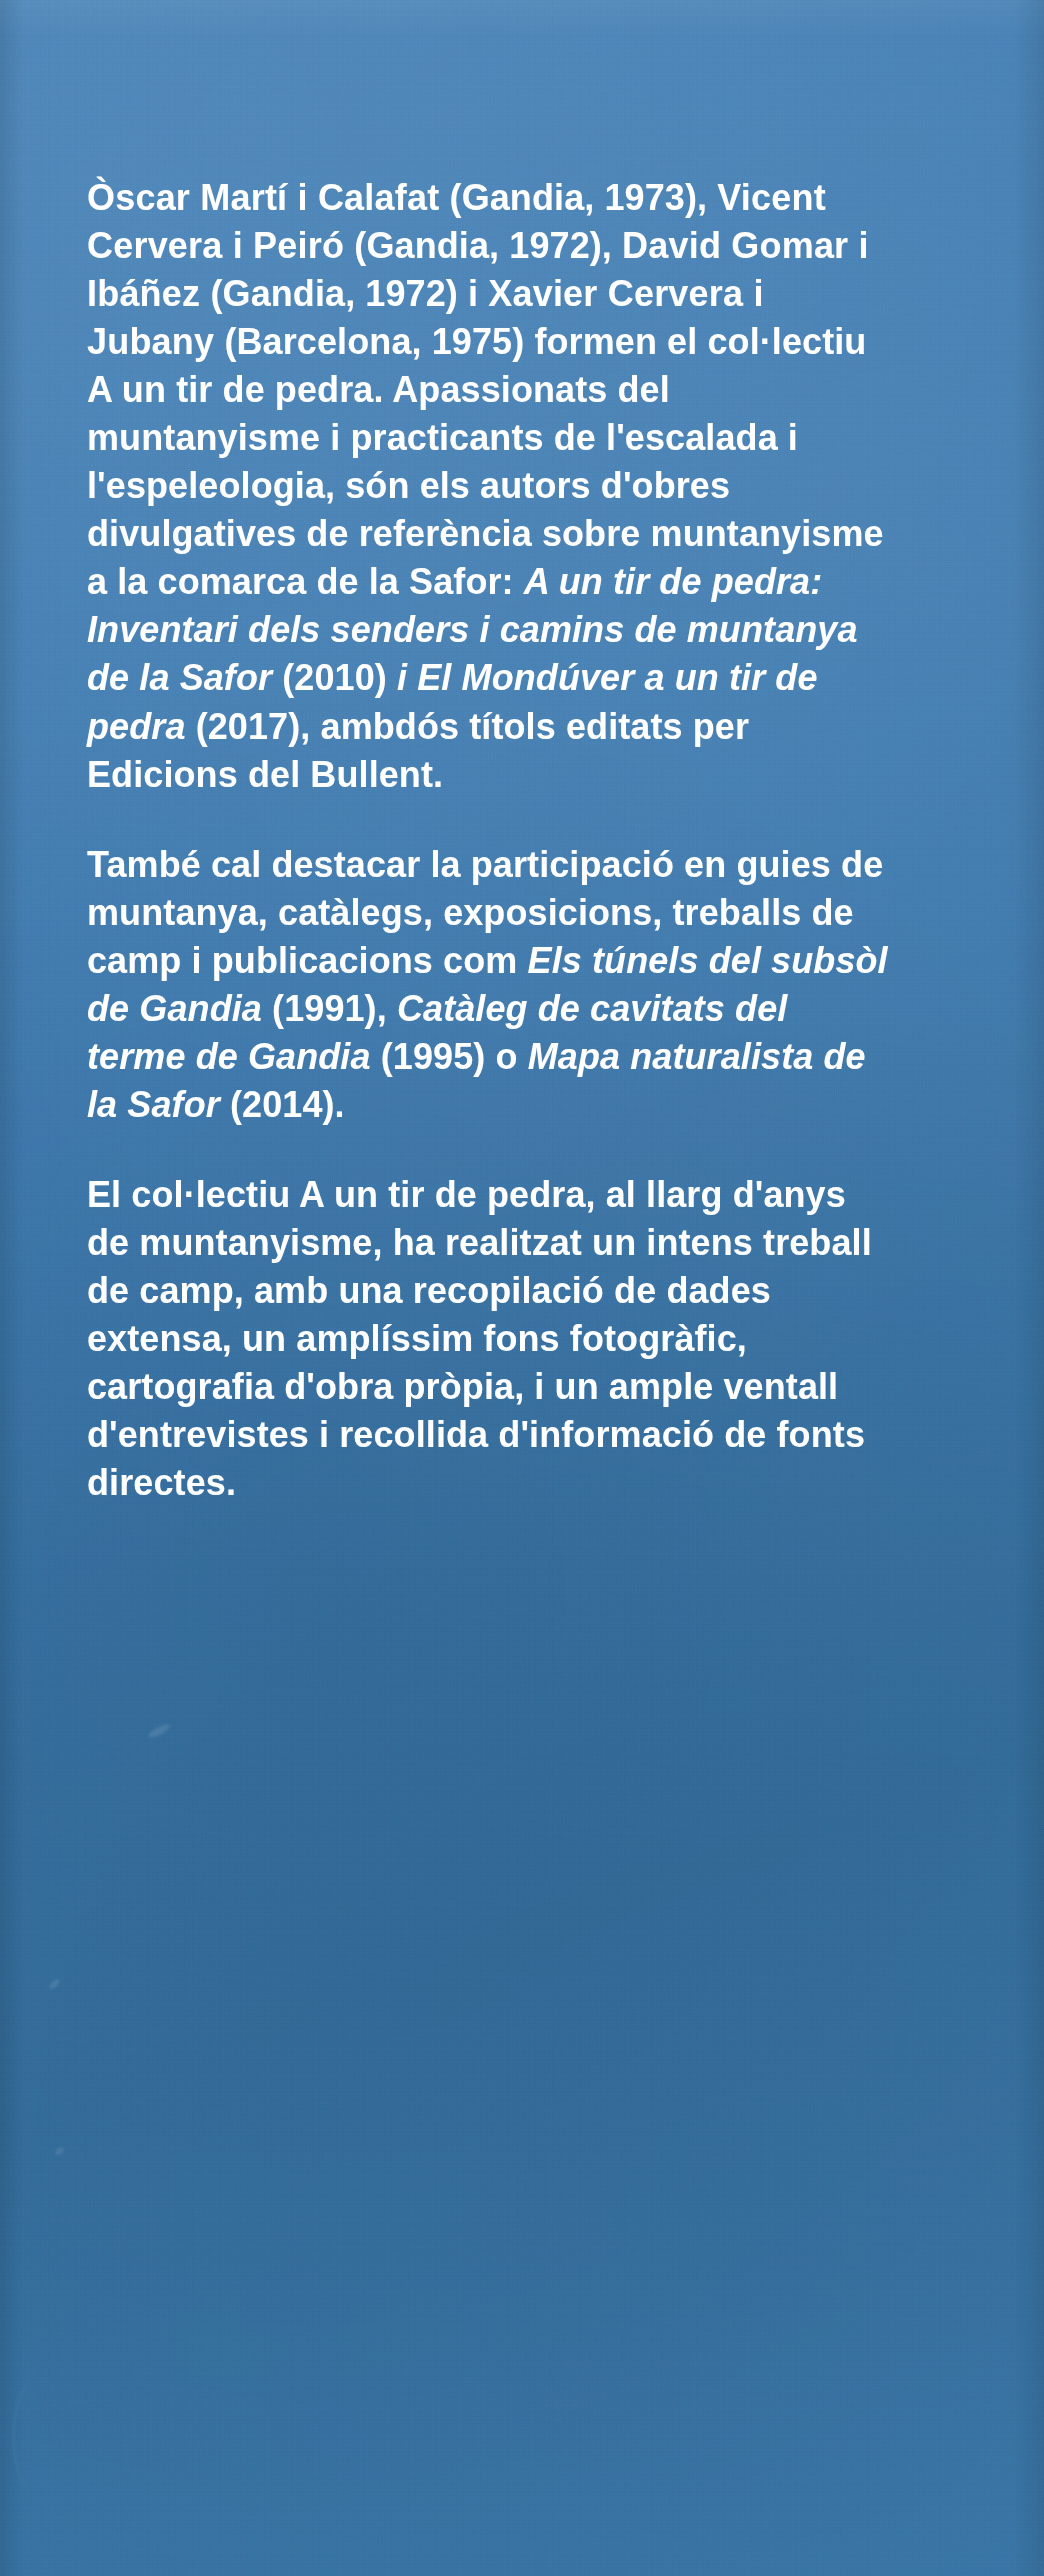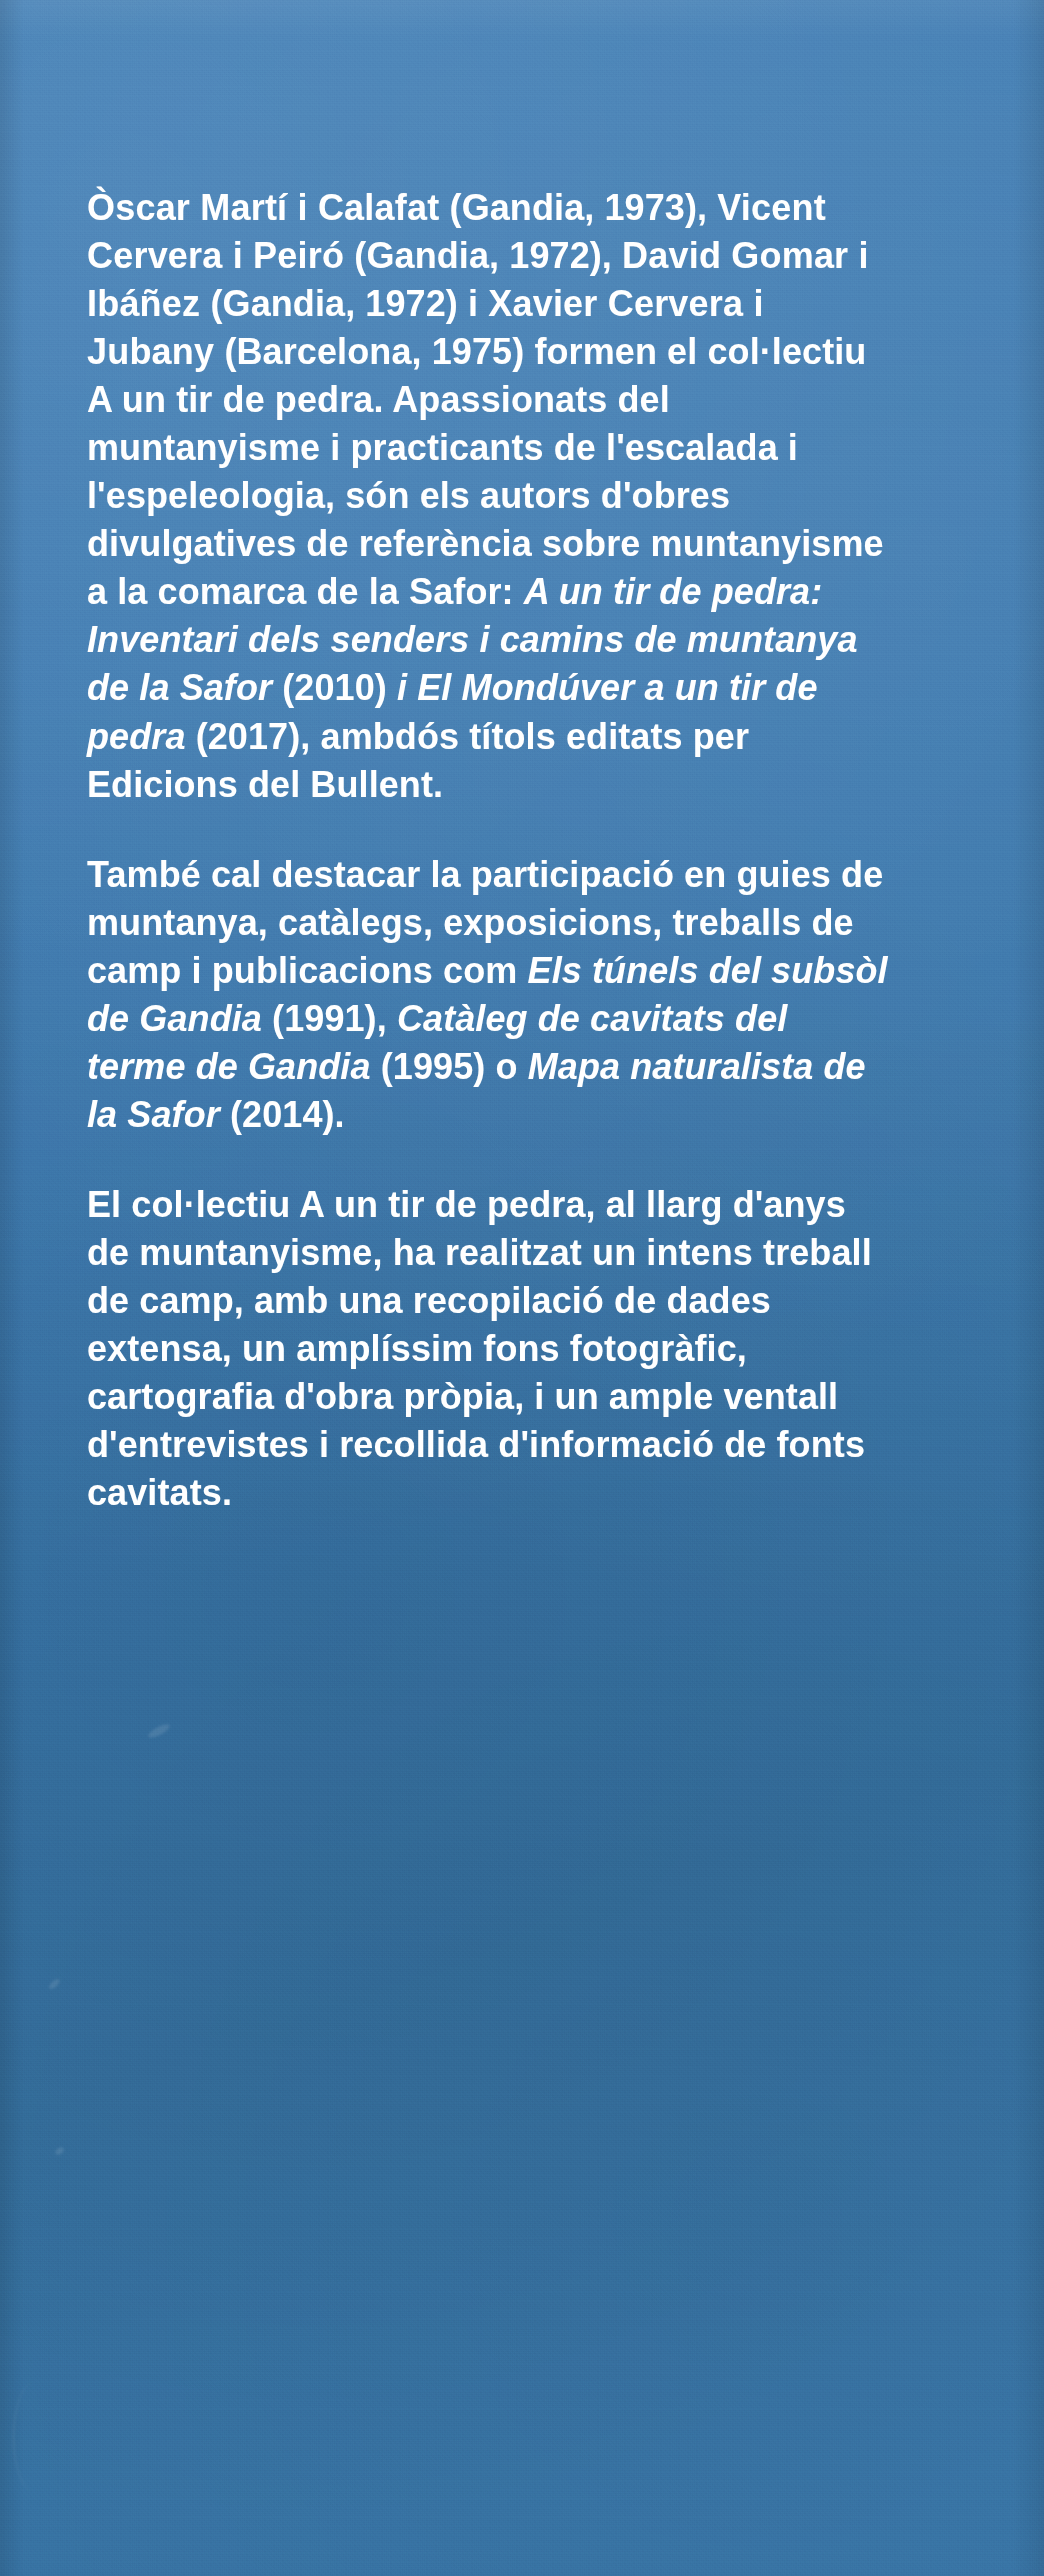--- a/index.html
+++ b/index.html
@@ -75,21 +75,21 @@
   .scuff-a { left: 147px; top: 1727px; width: 24px; height: 8.2px;  transform: rotate(-28deg); }
   .scuff-b { left: 48px;  top: 1981px; width: 13px; height: 6.4px;  transform: rotate(-42deg); }
   .scuff-c { left: 55px;  top: 2148px; width: 9.2px; height: 5.5px;  transform: rotate(-35deg); }
   .scuff-d { left: 13px;  top: 2382px; width: 42px; height: 110px; background: none;
              border-left: 1.8px solid rgba(255,255,255,0.12); border-radius: 60% 0 0 60%;
              filter: blur(1.5px); }
 
   .content {
     position: absolute;
     left: 87px;
-    top: 184px;
+    top: 174px;
     width: 806px;
   }
 
   p.blurb {
     margin: 0 0 42px 0;
     font-size: 36px;
     line-height: 1.335;
     font-weight: 700;
     letter-spacing: 0.1px;
     color: #ffffff;
@@ -115,19 +115,19 @@
   <div class="scuff scuff-b"></div>
   <div class="scuff scuff-c"></div>
   <div class="scuff scuff-d"></div>
 
   <div class="content">
 
     <p class="blurb" id="p0"><span class="nm">Òscar Martí i Calafat </span><span class="reg">(Gandia, 1973), </span><span class="nm">Vicent Cervera i Peiró </span><span class="reg">(Gandia, 1972), </span><span class="nm">David Gomar i Ibáñez </span><span class="reg">(Gandia, 1972) i </span><span class="nm">Xavier Cervera i Jubany </span><span class="reg">(Barcelona, 1975) formen el col·lectiu A un tir de pedra. Apassionats del muntanyisme i practicants de l'escalada i l'espeleologia, són els autors d'obres divulgatives de referència sobre muntanyisme a la comarca de la Safor: </span><span class="it">A un tir de pedra: Inventari dels senders i camins de muntanya de la Safor </span><span class="reg">(2010) </span><span class="it">i El Mondúver a un tir de pedra </span><span class="reg">(2017), ambdós títols editats per Edicions del Bullent.</span></p>
 
     <p class="blurb" id="p1"><span class="reg">També cal destacar la participació en guies de muntanya, catàlegs, exposicions, treballs de camp i publicacions com </span><span class="it">Els túnels del subsòl de Gandia </span><span class="reg">(1991), </span><span class="it">Catàleg de cavitats del terme de Gandia </span><span class="reg">(1995) o </span><span class="it">Mapa naturalista de la Safor </span><span class="reg">(2014).</span></p>
 
-    <p class="blurb" id="p2"><span class="reg">El col·lectiu A un tir de pedra, al llarg d'anys de muntanyisme, ha realitzat un intens treball de camp, amb una recopilació de dades extensa, un amplíssim fons fotogràfic, cartografia d'obra pròpia, i un ample ventall d'entrevistes i recollida d'informació de fonts cavitats.</span></p>
+    <p class="blurb" id="p2"><span class="reg">El col·lectiu A un tir de pedra, al llarg d'anys de muntanyisme, ha realitzat un intens treball de camp, amb una recopilació de dades extensa, un amplíssim fons fotogràfic, cartografia d'obra pròpia, i un ample ventall d'entrevistes i recollida d'informació de fonts directes.</span></p>
 
   </div>
 
   <div class="grain"></div>
 </div>
 
 
 </body></html>

